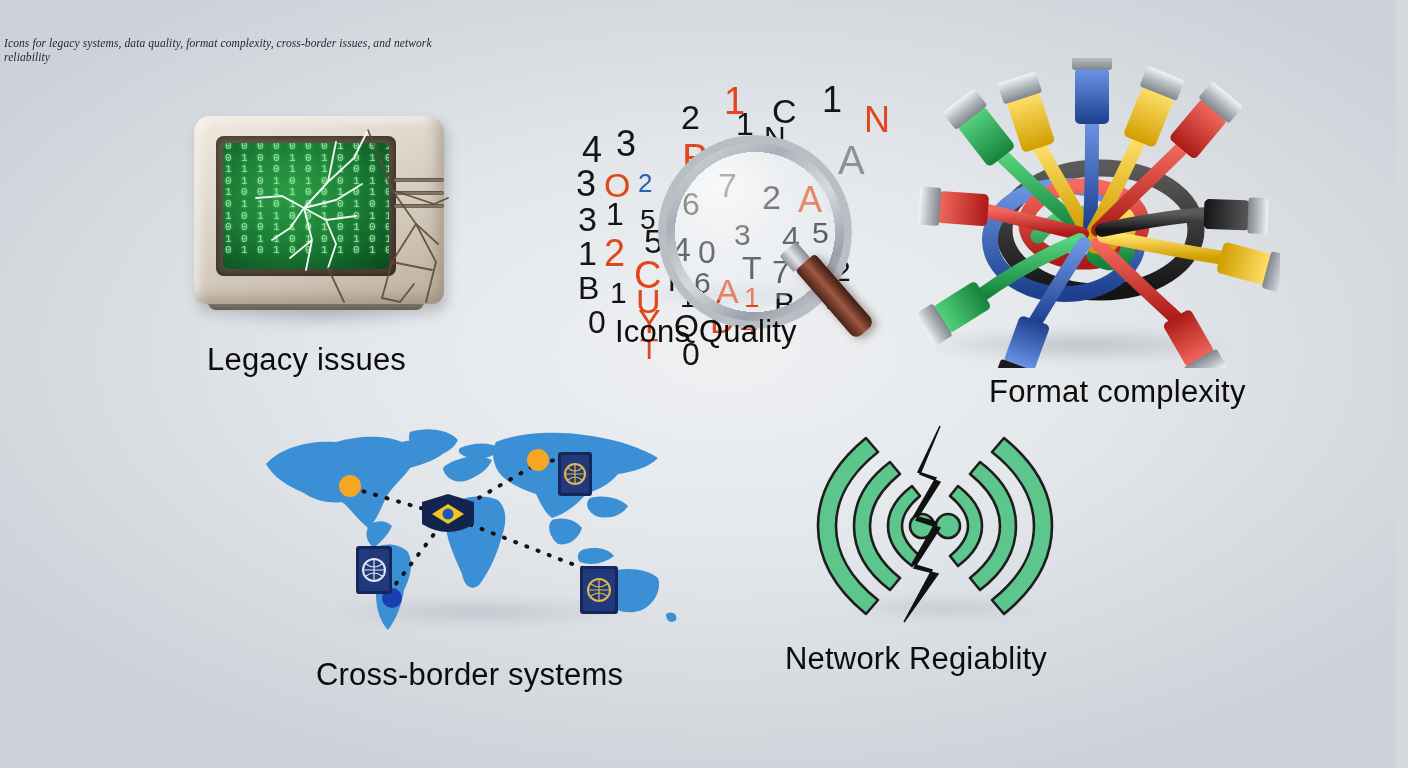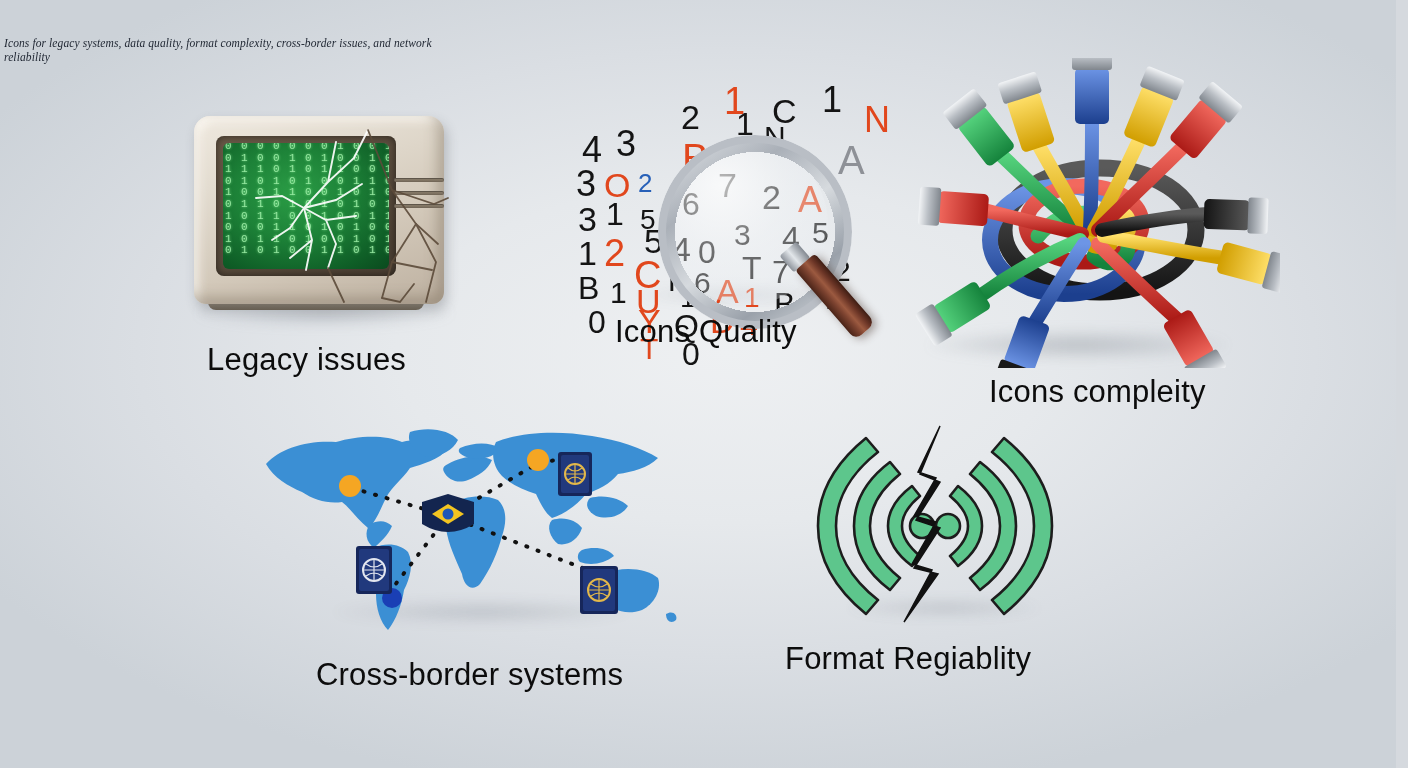--- a/index.html
+++ b/index.html
@@ -334,21 +334,21 @@
           <rect x="-19" y="-65" width="38" height="21" rx="3" fill="url(#gMetal)"></rect>
         </g>
 
         <g transform="translate(320,156) rotate(92)">
           <rect x="-15" y="-42" width="30" height="46" rx="5" fill="url(#gBlack)"></rect>
           <rect x="-18" y="-60" width="36" height="20" rx="3" fill="url(#gMetal)"></rect>
         </g>
       </g>
     </svg>
   </div>
-  <div class="label lbl-format">Icons compleity</div>
+  <div class="label lbl-format">Format complexity</div>
 
   <div class="shadow" style="left:332px;top:600px;width:300px;height:24px;opacity:.75;"></div>
   <div id="map">
     <svg viewBox="0 0 430 212" width="430" height="212">
       <g fill="#3b8fd4">
 
         <path d="M14 40 C28 24 56 16 84 18 C104 12 132 10 150 18 C166 14 186 16 196 24
                  C188 36 170 40 158 44 C150 56 140 62 134 74 C128 86 124 98 116 104
                  C106 96 98 84 90 78 C76 80 62 76 50 68 C36 62 22 54 14 40 Z"></path>
         <path d="M118 100 C126 96 134 96 140 102 C136 112 128 118 122 124 C114 118 112 108 118 100 Z"></path>
@@ -444,15 +444,15 @@
                  L196 190 C228 164 244 134 244 102 C244 70 228 40 196 14 Z"></path>
 
         <circle cx="114" cy="102" r="12"></circle>
         <circle cx="140" cy="102" r="12"></circle>
       </g>
 
       <path d="M132 2 L112 50 L132 58 L108 96 L132 104 L106 144 L130 150 L96 198
                L124 146 L104 140 L128 98 L106 92 L128 54 L110 48 Z" fill="#111111" stroke="#111111" stroke-width="1.5"></path>
     </svg>
   </div>
-  <div class="label lbl-network">Format Regiablity</div>
+  <div class="label lbl-network">Network Regiablity</div>
 
 </div>
 
 </body></html>

